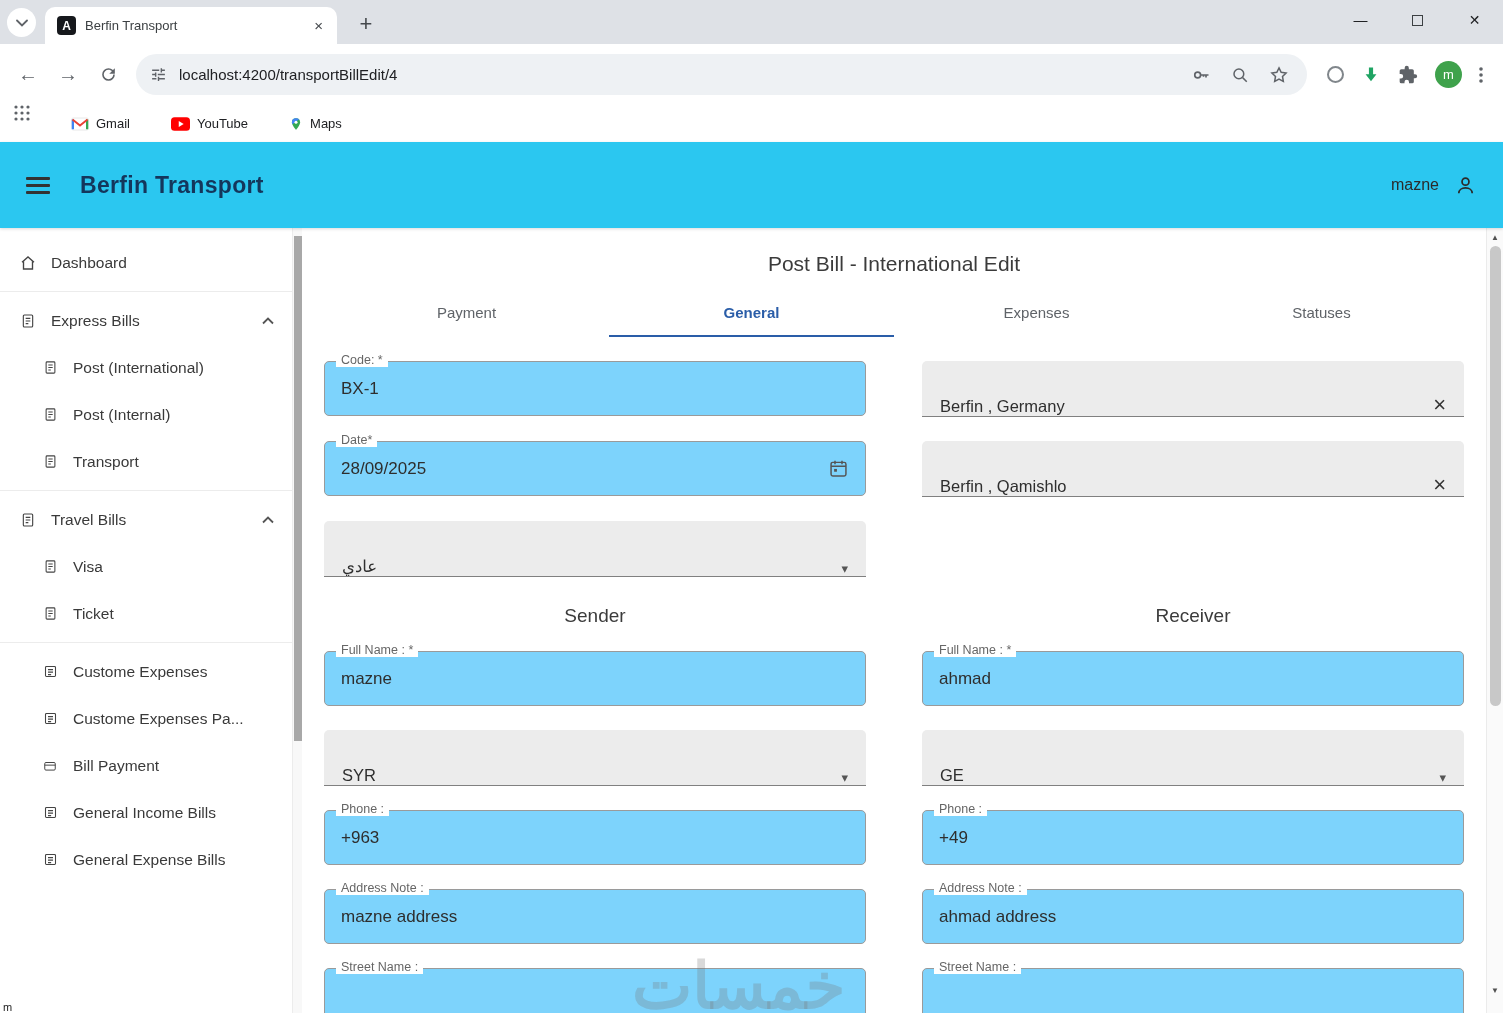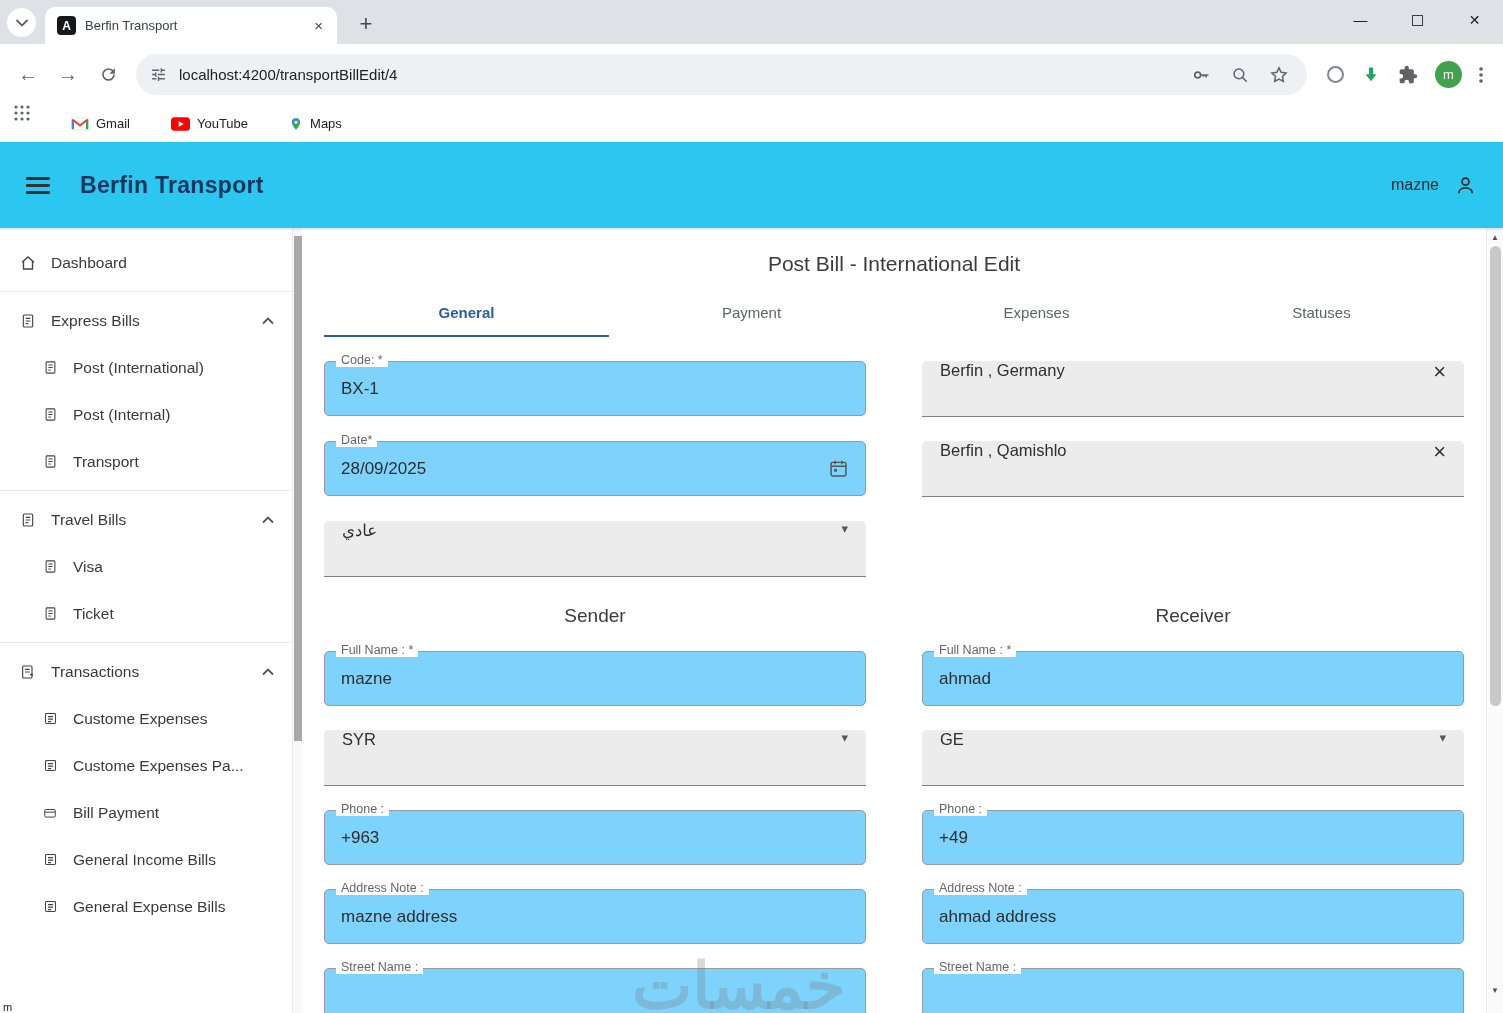--- a/index.html
+++ b/index.html
@@ -73,21 +73,21 @@
   .col-heading { text-align:center; font-size:19px; color:#3b3b3b; padding-top:4px; }
 
   .ofield { position:relative; height:55px; border:1px solid #9a9a9a; border-radius:5px; background:#7dd3fc;
     display:flex; align-items:center; padding:0 16px; }
   .olabel { position:absolute; top:-9px; left:11px; background:#fff; padding:0 5px; font-size:12.5px; color:#666;
     white-space:nowrap; }
   .ovalue { font-size:17px; color:#2e2e2e; }
   .field-trailing { margin-left:auto; display:flex; align-items:center; }
 
   .ffield { height:56px; background:#ececec; border-bottom:1px solid #808080; border-radius:5px 5px 0 0;
-    display:flex; align-items:flex-start; padding:0 18px; }
+    display:flex; align-items:flex-end; padding:0 18px; }
   .fvalue { font-size:16.5px; color:#2e2e2e; }
   .clear-x { margin-left:auto; font-size:22px; color:#333; line-height:1; }
   .caret { margin-left:auto; font-size:13px; color:#555; }
 
   .watermark { position:absolute; bottom:-10px; left:330px; font-size:64px; font-weight:bold; color:rgba(120,120,120,0.28);
     pointer-events:none; z-index:2; }
 
   .main-scroll { width:17px; flex:none; background:#fafafa; border-left:1px solid #ebebeb; position:relative; }
   .scroll-arrow { position:absolute; left:0; width:100%; text-align:center; font-size:8px; color:#505050; }
   .scroll-arrow.up { top:5px; }
@@ -299,33 +299,20 @@
       <div class="side-item child">
         <span class="sicon">
             <svg width="15" height="17" viewBox="0 0 24 24" fill="none" stroke="#444" stroke-width="1.7">
               <rect x="5" y="3" width="14" height="18" rx="1.5"></rect>
               <path d="M8.5 8h7M8.5 12h7M8.5 16h4"></path>
             </svg>
           </span>
         <span>Ticket</span>
       </div>
       <hr class="side-divider">
-      <div class="side-item">
-        <span class="sicon">
-            <svg width="16" height="18" viewBox="0 0 24 24" fill="none" stroke="#444" stroke-width="1.7">
-              <rect x="4" y="3" width="14" height="18" rx="1.5"></rect>
-              <path d="M7.5 8h7M7.5 12h7"></path>
-              <path d="M15 16l4 0m0 0-1.6-1.6M19 16l-1.6 1.6"></path>
-            </svg>
-          </span>
-        <span class="grow">Transactions</span>
-        <svg width="12" height="8" viewBox="0 0 12 8">
-            <path d="M1 6.5 6 1.5 11 6.5" fill="none" stroke="#555" stroke-width="1.8"></path>
-          </svg>
-      </div>
       <div class="side-item child">
         <span class="sicon">
             <svg width="15" height="17" viewBox="0 0 24 24" fill="none" stroke="#444" stroke-width="1.7">
               <rect x="4" y="4" width="16" height="16" rx="1.5"></rect>
               <path d="M8 9h8M8 13h8M8 17h5"></path>
             </svg>
           </span>
         <span>Custome Expenses</span>
       </div>
       <div class="side-item child">
@@ -367,22 +354,22 @@
     </aside>
 
     <div class="side-scroll">
       <div class="side-thumb"></div>
     </div>
 
     <main class="content">
       <div class="content-title">Post Bill - International Edit</div>
 
       <div class="tabsbar">
+        <div class="tab-item">Payment</div>
         <div class="tab-item active">General</div>
-        <div class="tab-item">Payment</div>
         <div class="tab-item">Expenses</div>
         <div class="tab-item">Statuses</div>
       </div>
 
       <div class="form-grid">
 
         <div class="ofield">
           <span class="olabel">Code: *</span>
           <span class="ovalue">BX-1</span>
         </div>

